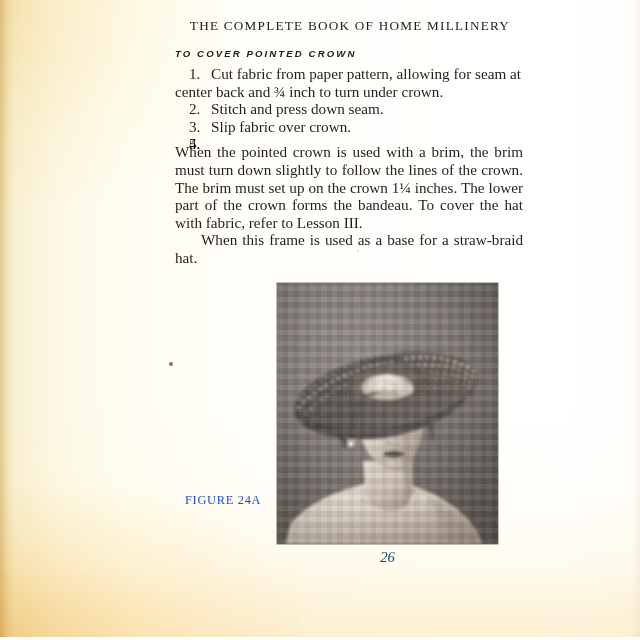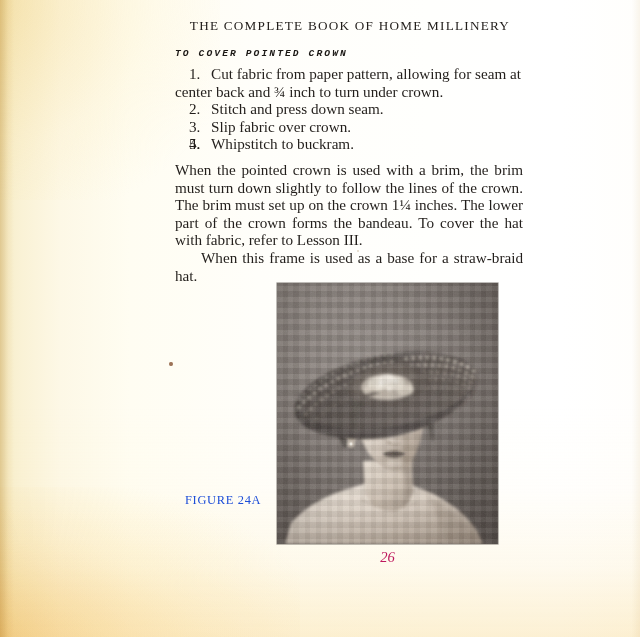--- a/index.html
+++ b/index.html
@@ -98,21 +98,21 @@
     text-align: center;
     font-variant: small-caps;
     text-transform: uppercase;
     color: #211d1a;
     margin-top: 18px;
     white-space: nowrap;
     margin-left: 2px;
   }
 
   .section-head {
-    font-family: Liberation Mono, monospace;
+    font-family: Liberation Sans, sans-serif;
     font-style: italic;
     font-weight: bold;
     font-size: 9.6px;
     letter-spacing: 2.1px;
     text-transform: uppercase;
     color: #1c1916;
     margin-top: 14px;
     margin-bottom: 2px;
   }
   .section-head.second { margin-top: 20px; }
@@ -201,21 +201,21 @@
   }
 
   .folio {
     position: absolute;
     left: 277px;
     top: 549px;
     width: 221px;
     text-align: center;
     font-style: italic;
     font-size: 14.6px;
-    color: #be185d;
+    color: #0c4a6e;
   }
 
   .foxing-dot {
     position: absolute;
     left: 169px;
     top: 362px;
     width: 3.6px;
     height: 4.4px;
     border-radius: 45%;
     background: #8c5a3c;
@@ -261,21 +261,21 @@
       <li>
         <span class="num">2.</span><span>Stitch and press down seam.</span>
       </li>
       <li>
         <span class="num">3.</span><span>Slip fabric over crown.</span>
       </li>
       <li>
         <span class="num">4.</span>
       </li>
       <li>
-        <span class="num">5.</span><span>Whipstitch to buckram.</span>
+        <span class="num">5.</span>
       </li>
     </ol>
 
 
     <p class="body-text hang-first">When the pointed crown is used with a brim, the brim must turn down slightly to follow the lines of the crown. The brim must set up on the crown 1¼ inches. The lower part of the crown forms the bandeau. To cover the hat with fabric, refer to Lesson III.</p>
 
     <p class="body-text indent">When this frame is used as a base for a straw-braid hat.</p>
 
   </div>
 

